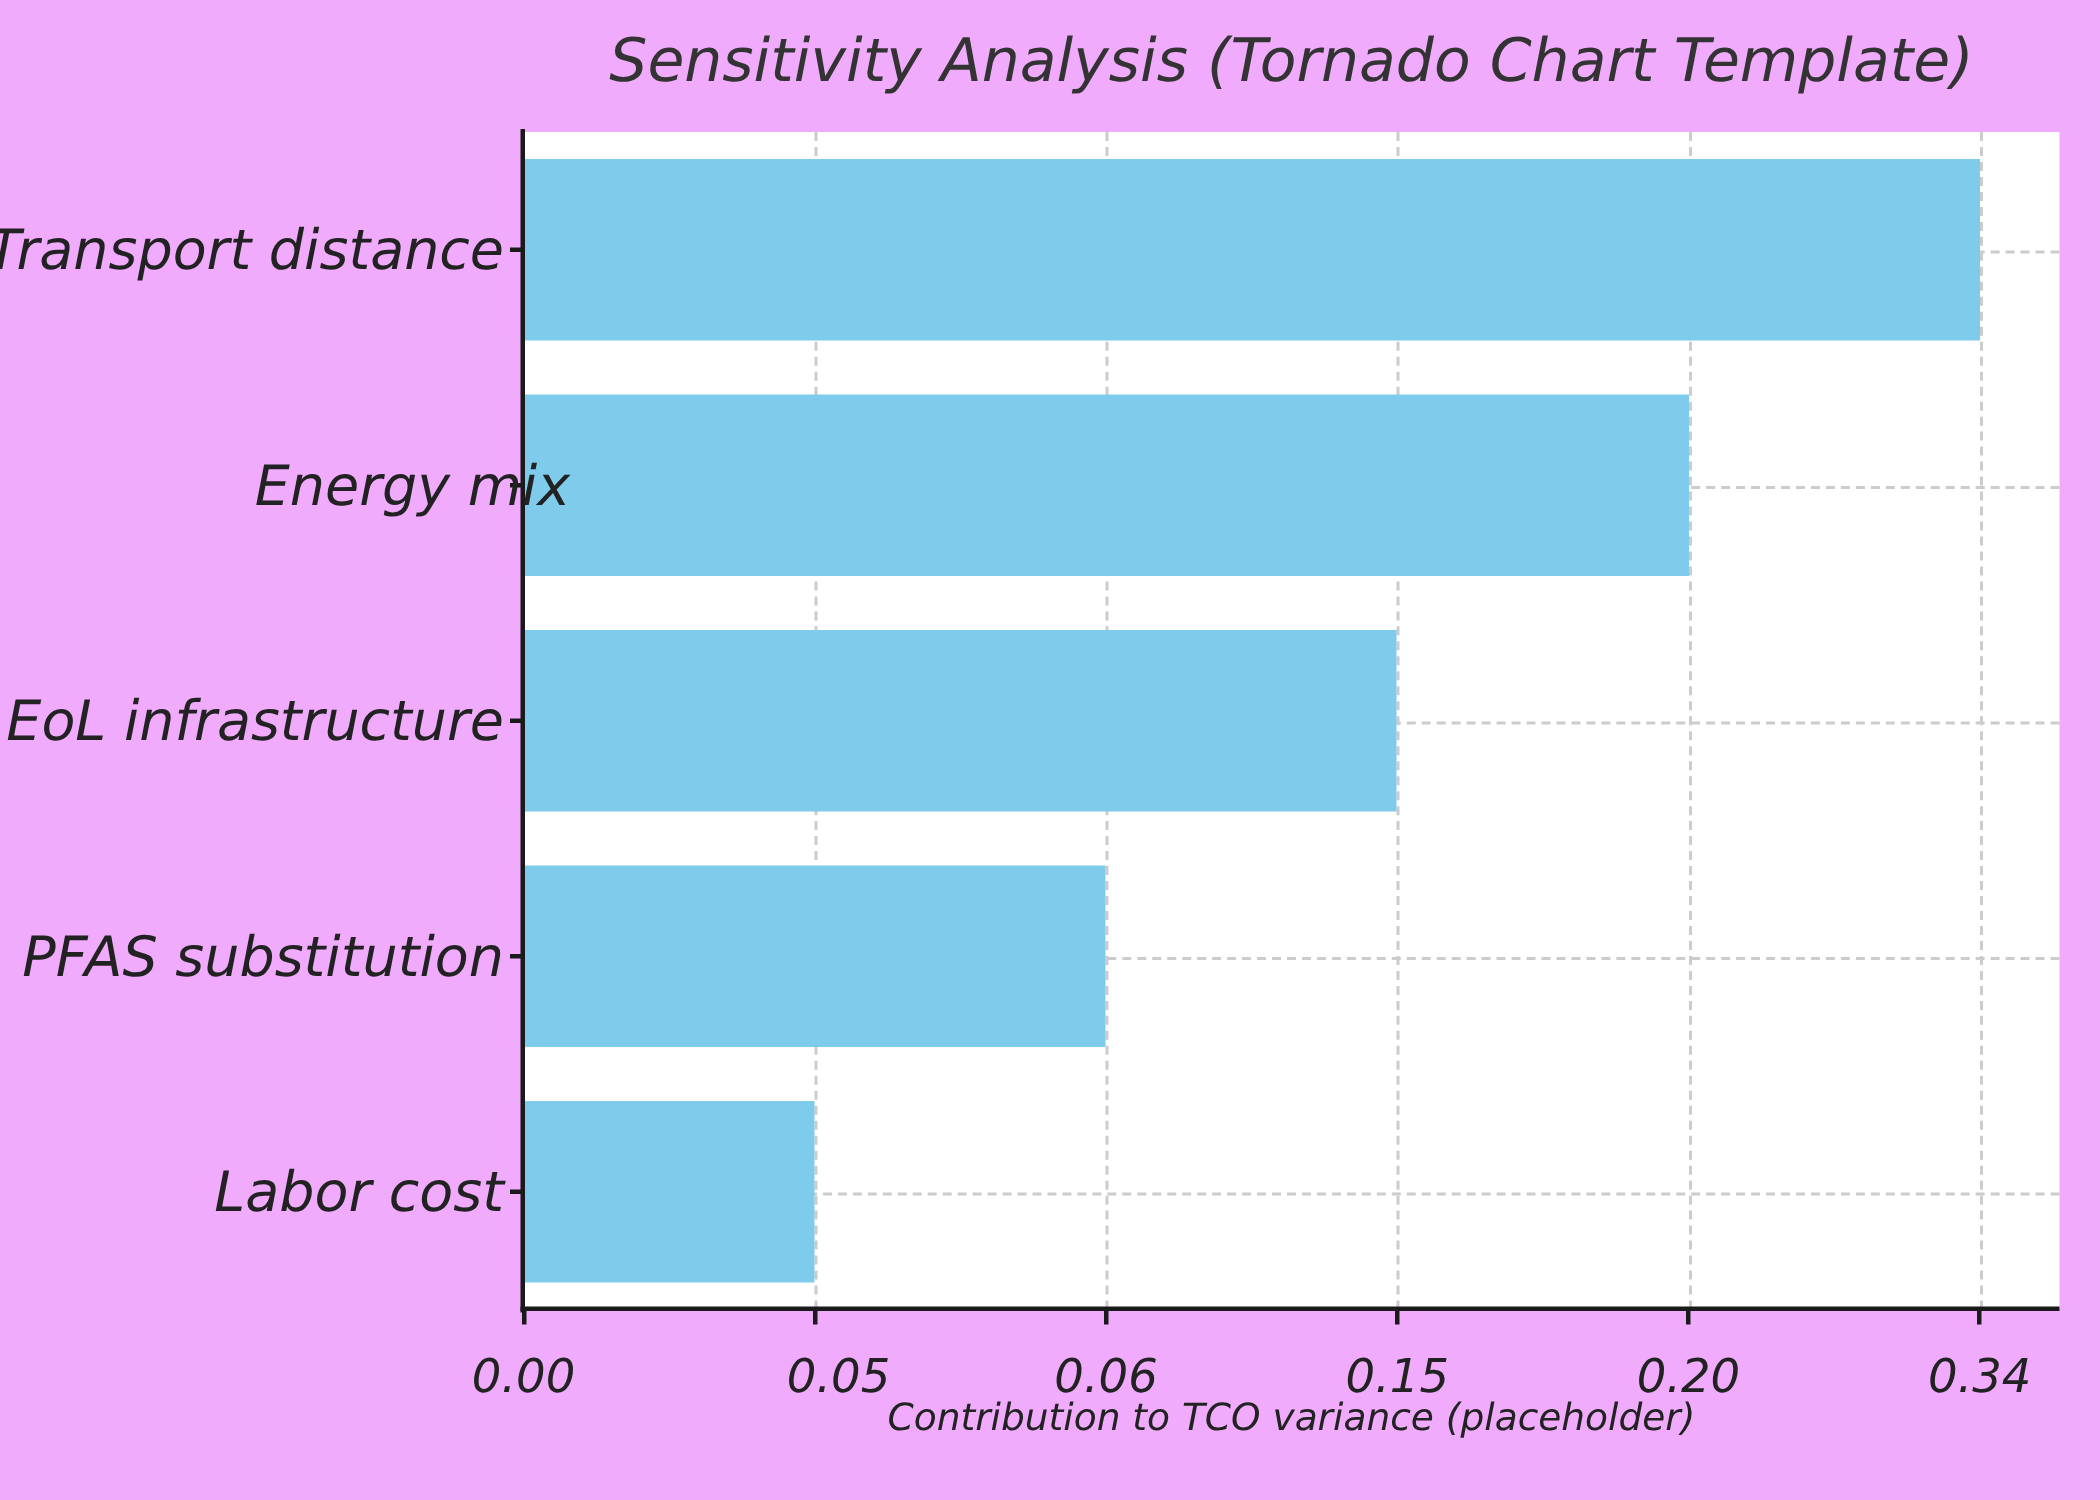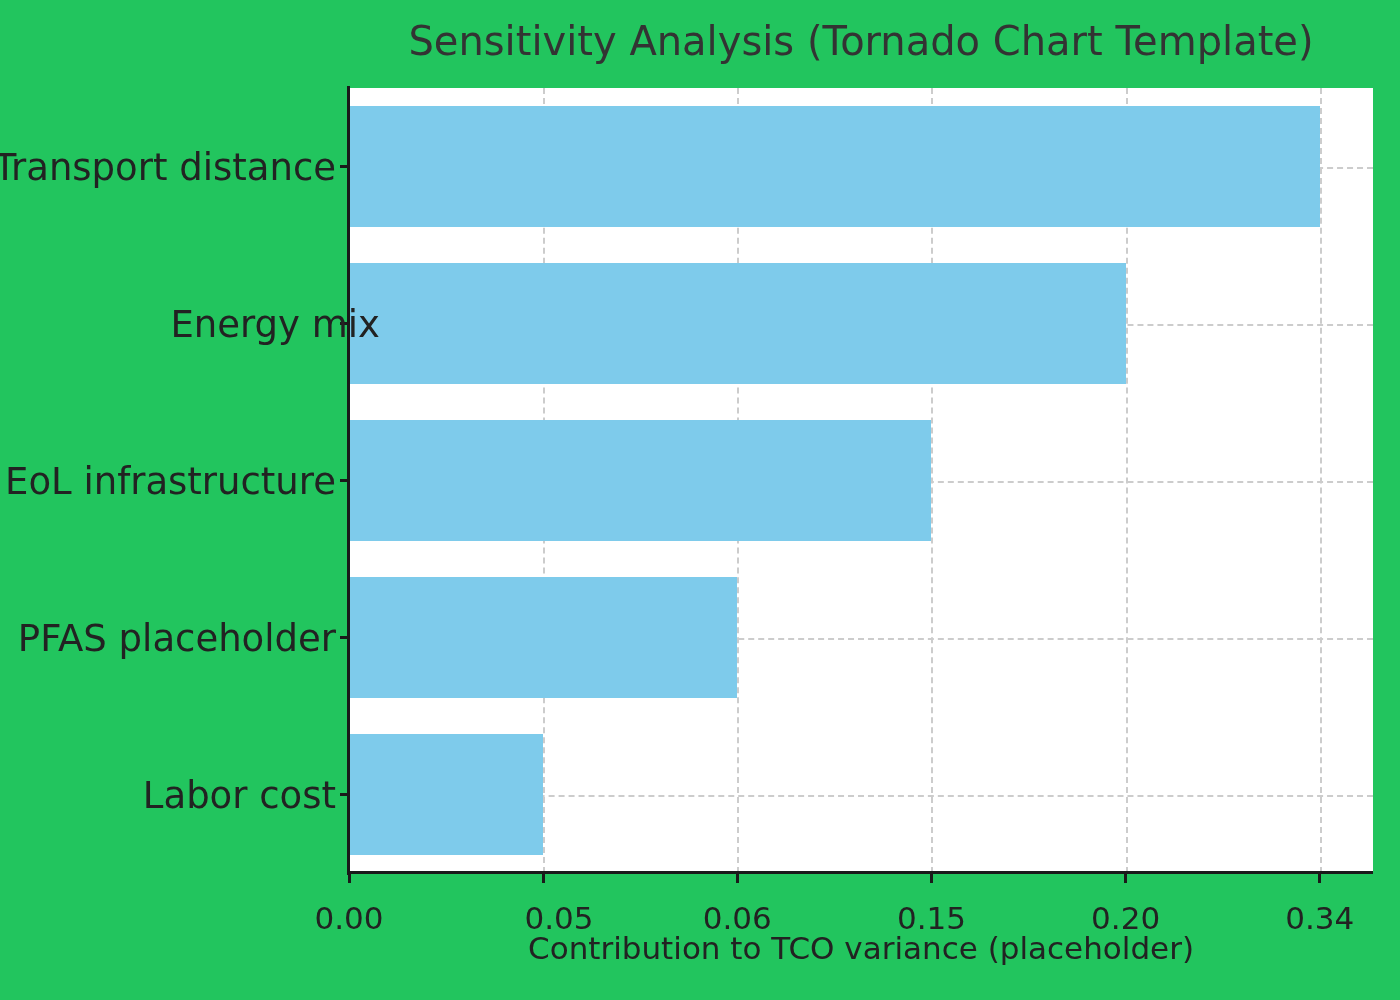--- a/index.html
+++ b/index.html
@@ -11,21 +11,22 @@
     width: 1400px;
     height: 1000px;
     font-family: "DejaVu Sans", sans-serif;
     overflow: hidden;
   }
 
   #figure {
     position: relative;
     width: 1400px;
     height: 1000px;
-    background: #22c55e;
+    background: #f0abfc;
+    font-style: italic;
   }
 
   
   #chart-title {
     position: absolute;
     left: 349px;
     top: 18px;
     width: 1024px;
     text-align: center;
     font-size: 40px;
@@ -122,21 +123,21 @@
     transform: translateX(-50%);
     margin-top: 16px;
   }
 
   #x-axis-title {
     position: absolute;
     left: 349px;
     top: 930px;
     width: 1024px;
     text-align: center;
-    font-size: 31px;
+    font-size: 25px;
     color: #222222;
     white-space: nowrap;
   }
 </style>
 </head>
 <body>
 
 <div id="figure">
 
   <div id="chart-title">Sensitivity Analysis (Tornado Chart Template)</div>
@@ -182,21 +183,21 @@
       </div>
   </div>
 
   <div id="left-spine"></div>
   <div id="bottom-spine"></div>
 
   <div id="ylabels-layer">
       <div class="ylabel" style="right: 1064px; top: 166.5px;">Transport distance</div>
       <div class="ylabel" style="right: 1020px; top: 323.5px;">Energy mix</div>
       <div class="ylabel" style="right: 1064px; top: 480.5px;">EoL infrastructure</div>
-      <div class="ylabel" style="right: 1064px; top: 637.5px;">PFAS placeholder</div>
+      <div class="ylabel" style="right: 1064px; top: 637.5px;">PFAS substitution</div>
       <div class="ylabel" style="right: 1064px; top: 794.5px; margin-left: 44px;">Labor cost</div>
     </div>
   <div id="xlabels-layer">
       <div class="xlabel" style="left: 349px; top: 884px;">0.00</div>
       <div class="xlabel" style="left: 559px; top: 884px;">0.05</div>
       <div class="xlabel" style="left: 737.32px; top: 884px;">0.06</div>
       <div class="xlabel" style="left: 931.48px; top: 884px; text-align: right;">0.15</div>
       <div class="xlabel" style="left: 1125.64px; top: 884px;">0.20</div>
       <div class="xlabel" style="left: 1319.8px; top: 884px;">0.34</div>
     </div>

